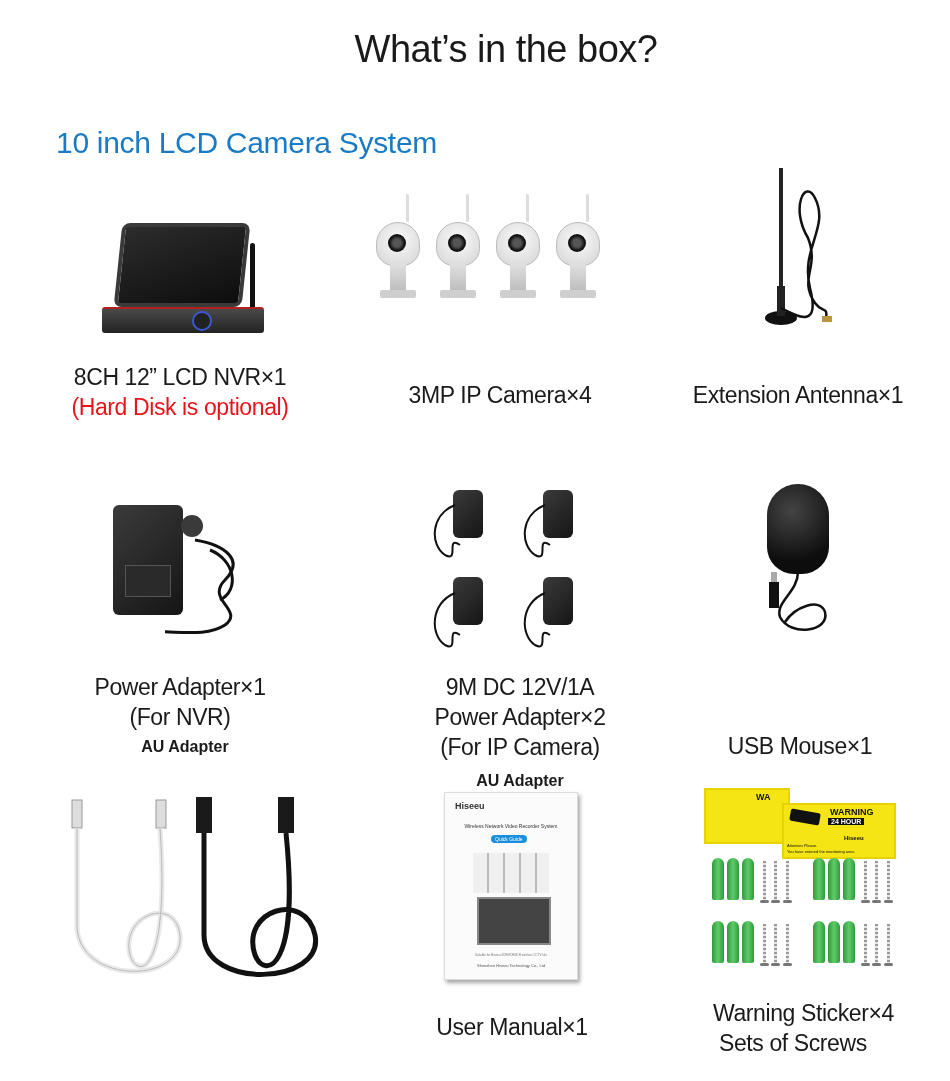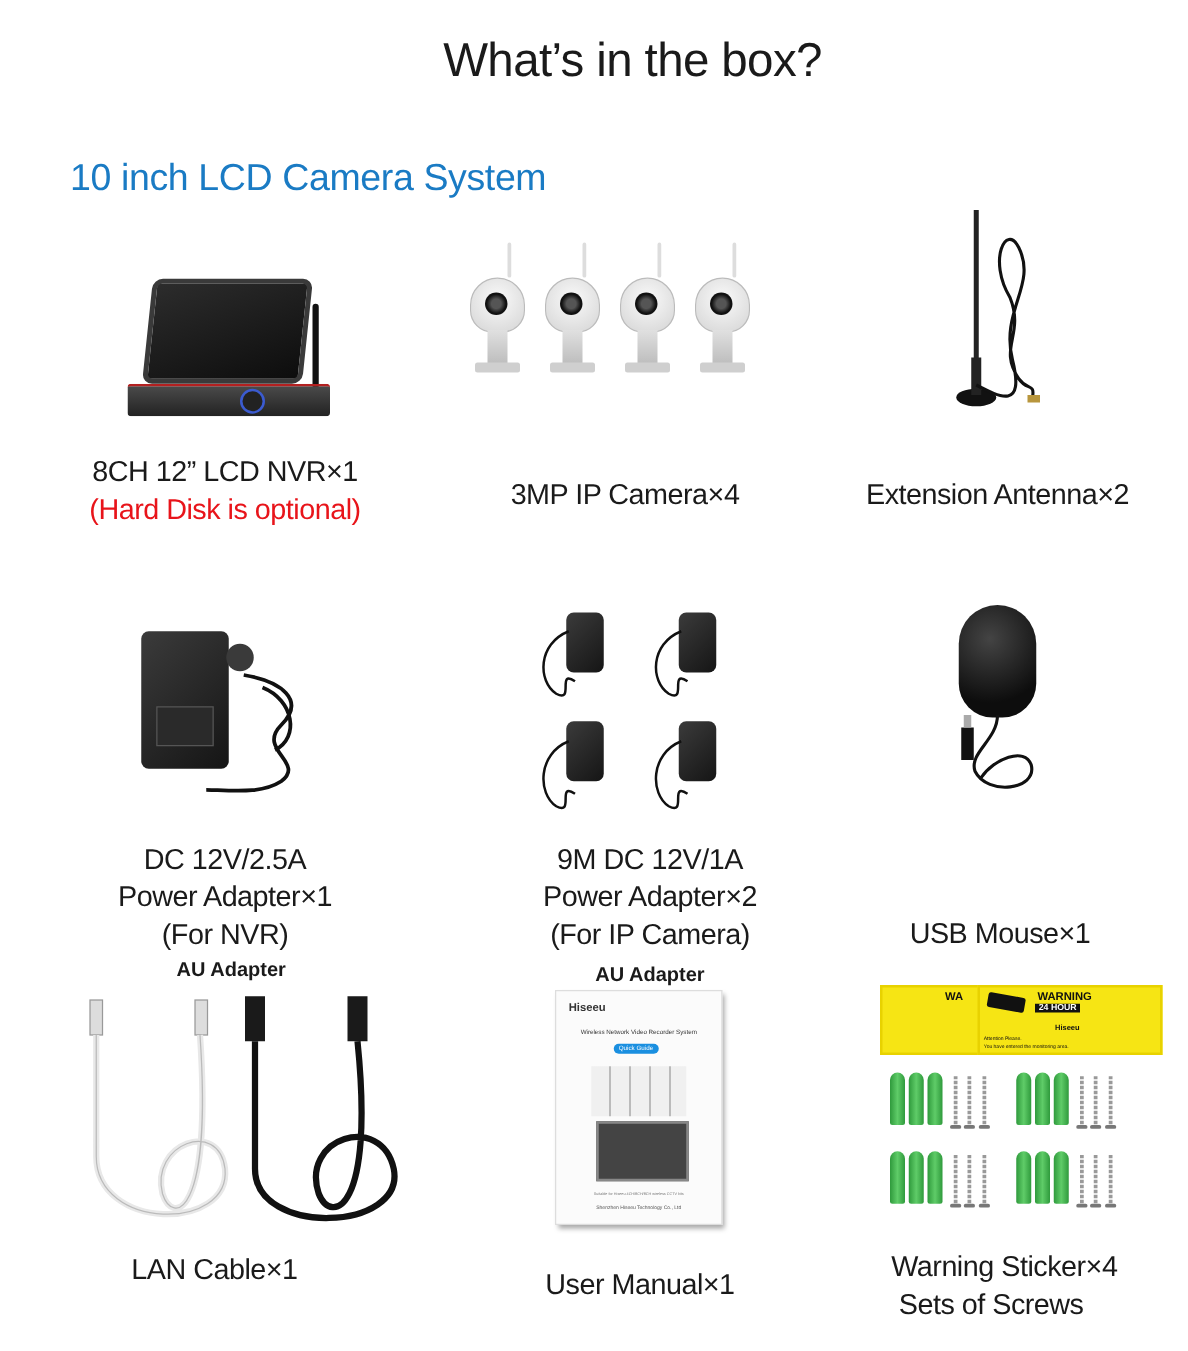--- a/index.html
+++ b/index.html
@@ -82,34 +82,33 @@
 <div class="img" style="left:760px;top:168px;width:80px;height:170px;">
   <svg width="80" height="170" viewBox="0 0 80 170">
     <rect x="19" y="0" width="4" height="120" fill="#222"></rect>
     <ellipse cx="21" cy="150" rx="16" ry="7" fill="#111"></ellipse>
     <rect x="17" y="118" width="8" height="30" fill="#222"></rect>
     <path d="M21 140 C40 150 60 160 50 120 C40 80 70 60 55 30 C45 10 30 40 48 70 C60 100 38 110 55 135 C62 145 68 138 66 150" stroke="#111" stroke-width="2.5" fill="none"></path>
     <rect x="62" y="148" width="10" height="6" fill="#b8963d"></rect>
   </svg>
 </div>
 <div class="abs lbl" style="left:668px;width:260px;top:380px;">
-  <div>Extension Antenna×2</div>
+  <div>Extension Antenna×1</div>
 </div>
 
 <div class="img" style="left:105px;top:500px;width:150px;height:140px;">
   <div class="adapter" style="left:8px;top:5px;width:70px;height:110px;"></div>
   <div class="abs" style="left:20px;top:65px;width:44px;height:30px;background:#2a2a2a;border:1px solid #555;"></div>
   <div class="abs" style="left:76px;top:15px;width:22px;height:22px;border-radius:50%;background:#3a3a3a;"></div>
   <svg class="abs" style="left:60px;top:20px;" width="90" height="120" viewBox="0 0 90 120">
     <path d="M30 20 C60 25 80 40 60 60 C40 80 80 90 60 105 C40 118 10 110 -20 112" stroke="#111" stroke-width="3" fill="none"></path>
     <path d="M45 30 C70 40 75 70 55 80" stroke="#111" stroke-width="3" fill="none"></path>
   </svg>
 </div>
 <div class="abs lbl" style="left:40px;width:280px;top:672px;">
-  <div>DC 12V/2.5A</div>
   <div>Power Adapter×1</div>
   <div>(For NVR)</div>
   <div class="au" style="margin-left:10px;">AU Adapter</div>
 </div>
 
 <div class="img" style="left:425px;top:485px;width:175px;height:170px;">
   <div class="adapter" style="left:28px;top:5px;width:30px;height:48px;"></div>
   <div class="adapter" style="left:118px;top:5px;width:30px;height:48px;"></div>
   <div class="adapter" style="left:28px;top:92px;width:30px;height:48px;"></div>
   <div class="adapter" style="left:118px;top:92px;width:30px;height:48px;"></div>
@@ -144,41 +143,40 @@
     <rect x="12" y="5" width="10" height="28" fill="#ddd" stroke="#999"></rect>
     <rect x="96" y="5" width="10" height="28" fill="#ddd" stroke="#999"></rect>
     <path d="M17 33 L17 130 C17 190 125 190 120 140 C115 100 60 120 70 160 C78 185 110 180 100 33" stroke="#e8e8e8" stroke-width="5" fill="none"></path>
     <path d="M17 33 L17 130 C17 190 125 190 120 140 C115 100 60 120 70 160 C78 185 110 180 100 33" stroke="#bbb" stroke-width="1" fill="none"></path>
     <rect x="136" y="2" width="16" height="36" fill="#1a1a1a"></rect>
     <rect x="218" y="2" width="16" height="36" fill="#1a1a1a"></rect>
     <path d="M144 38 L144 140 C144 195 265 190 255 140 C245 95 180 115 195 160 C205 185 240 175 226 38" stroke="#111" stroke-width="5" fill="none"></path>
   </svg>
 </div>
 <div class="abs lbl left" style="left:105px;width:220px;top:998px;line-height:34px;">
-  <div>LAN Cable×1</div>
 </div>
 
 <div class="manual" style="left:444px;top:792px;width:132px;height:186px;">
   <div class="abs" style="left:10px;top:8px;font-size:9px;font-weight:bold;color:#333;">Hiseeu</div>
   <div class="abs" style="left:0;width:132px;top:30px;font-size:5px;text-align:center;color:#333;">Wireless Network Video Recorder System</div>
   <div class="abs" style="left:46px;top:42px;padding:1px 4px;font-size:5px;color:#fff;background:#1a8fe0;border-radius:6px;">Quick Guide</div>
   <div class="abs" style="left:28px;top:60px;width:76px;height:40px;background:repeating-linear-gradient(90deg,#f0f0f0 0 14px,#bbb 14px 16px);"></div>
   <div class="abs" style="left:32px;top:104px;width:70px;height:44px;background:#444;border:2px solid #888;"></div>
   <div class="abs" style="left:0;width:132px;top:160px;font-size:3px;text-align:center;color:#777;">Suitable for Hiseeu 4CH/8CH/8CH wireless CCTV kits</div>
   <div class="abs" style="left:0;width:132px;top:170px;font-size:4px;text-align:center;color:#555;">Shenzhen Hiseeu Technology Co., Ltd</div>
 </div>
 <div class="abs lbl" style="left:392px;width:240px;top:1012px;">
   <div>User Manual×1</div>
 </div>
 
 <div class="img" style="left:700px;top:785px;width:200px;height:195px;">
   <div class="sticker" style="left:4px;top:3px;width:82px;height:52px;">
     <div class="abs" style="left:50px;top:2px;font-size:9px;font-weight:bold;color:#111;">WA</div>
   </div>
-  <div class="sticker" style="left:82px;top:3px;width:110px;height:52px;padding-left:34px;">
+  <div class="sticker" style="left:82px;top:18px;width:110px;height:52px;">
     <div class="abs" style="left:6px;top:6px;width:30px;height:12px;background:#111;border-radius:2px;transform:rotate(10deg);"></div>
     <div class="abs" style="left:46px;top:2px;font-size:9px;font-weight:bold;color:#111;">WARNING</div>
     <div class="abs" style="left:44px;top:13px;padding:0 3px;font-size:7px;font-weight:bold;color:#fff;background:#111;">24 HOUR</div>
     <div class="abs" style="left:60px;top:30px;font-size:6px;font-weight:bold;color:#111;">Hiseeu</div>
     <div class="abs" style="left:3px;top:38px;font-size:4px;color:#111;">Attention Please.</div>
     <div class="abs" style="left:3px;top:44px;font-size:4px;color:#111;white-space:nowrap;">You have entered the monitoring area.</div>
   </div>
 
   <div class="anchor" style="left:12px;top:73px;"></div>
     <div class="anchor" style="left:27px;top:73px;"></div>

